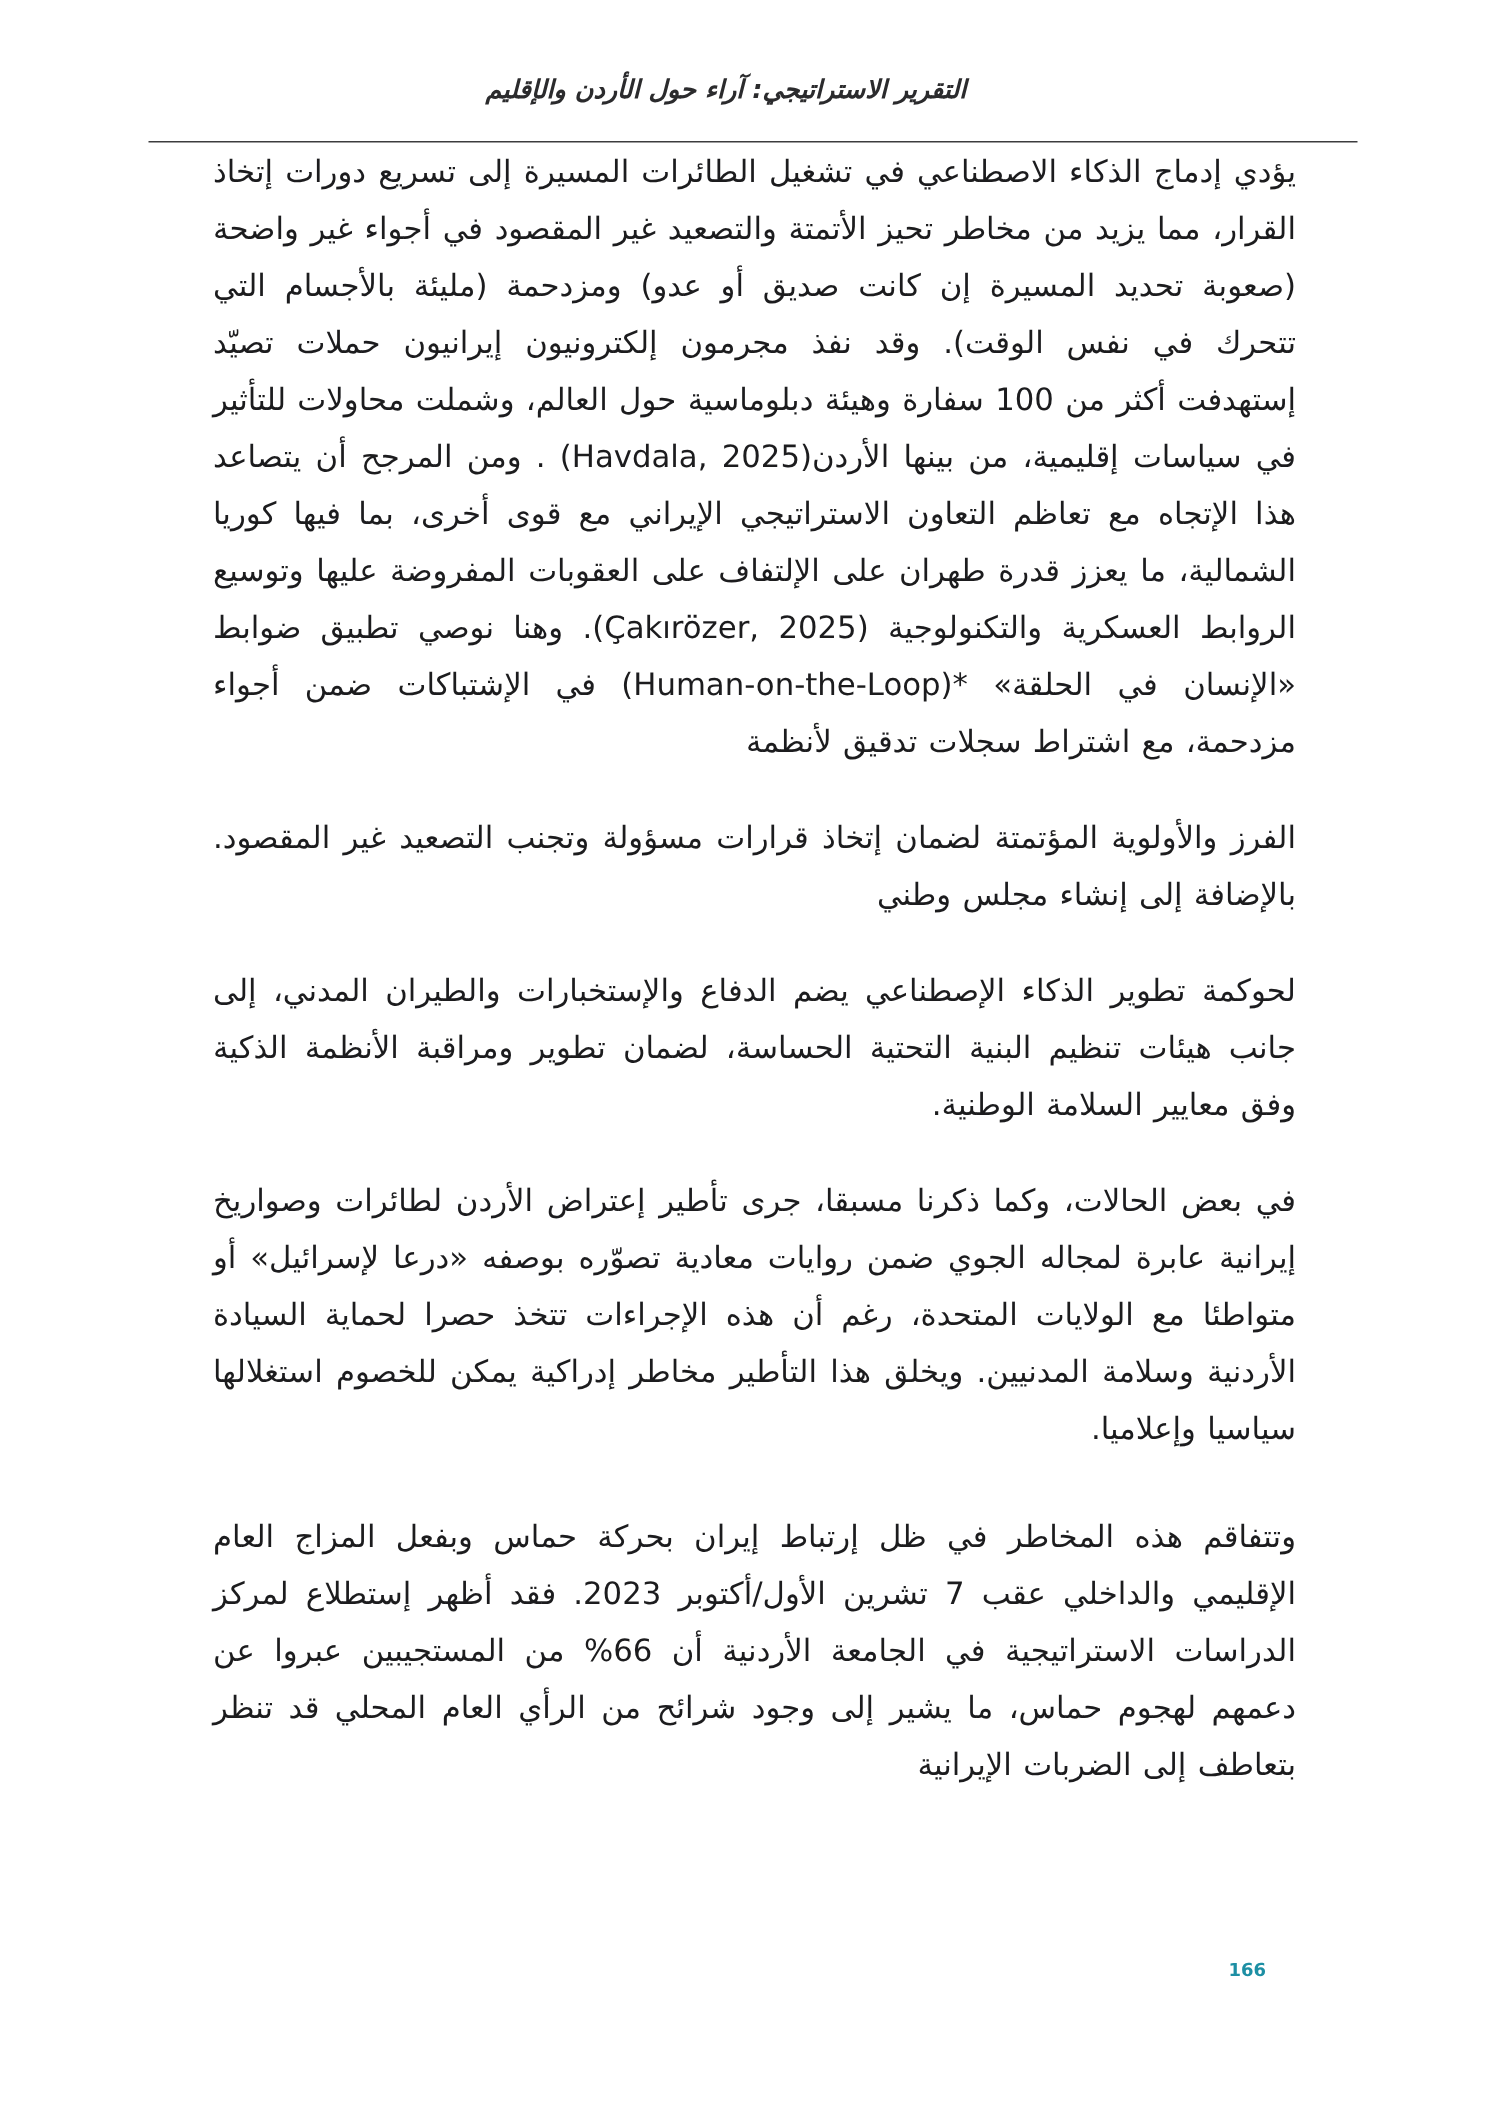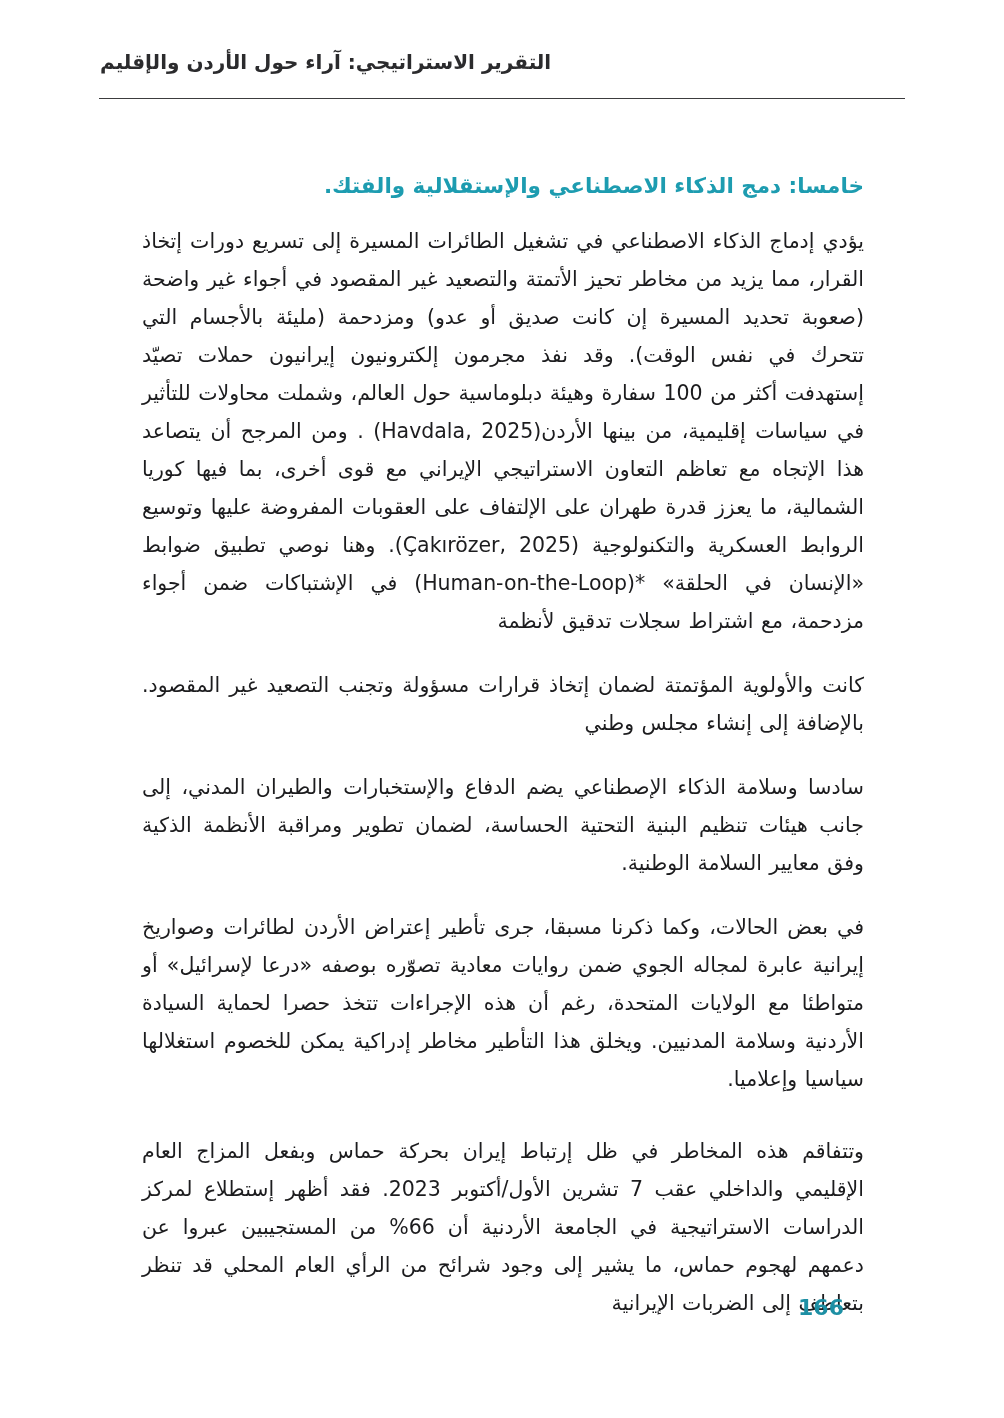--- a/index.html
+++ b/index.html
@@ -15,25 +15,26 @@
     position: relative;
     width: 100%;
     height: 100%;
     padding-top: 50px;
     direction: rtl;
   }
   .page-header {
     padding: 0 136px 0 100px;
   }
   .header-text {
-    font-size: 20px;
+    font-size: 17px;
     font-weight: bold;
-    text-align: left;
+    text-align: center;
     color: #2b2b2d;
     letter-spacing: 0.2px;
+    font-style: italic;
   }
   .header-rule {
     border: none;
     border-top: 1.7px solid #3c3c3e;
     margin: 24px 99px 0 99px;
   }
   .content {
     padding: 0 140px 0 142px;
   }
   .section-heading {
@@ -49,45 +50,44 @@
     line-height: 38px;
     text-align: justify;
     margin-bottom: 26px;
     word-spacing: 1px;
   }
   .para-gap-top { margin-top: 34px; }
   .page-number {
     position: absolute;
     bottom: 98px;
     right: 160px;
-    font-size: 22px;
+    font-size: 12px;
     font-weight: bold;
     color: #1d8fa4;
     direction: ltr;
   }
 </style>
 </head>
 <body>
 
 <div class="page">
 
   <header class="page-header">
     <div class="header-text">التقرير الاستراتيجي: آراء حول الأردن والإقليم</div>
   </header>
   <hr class="header-rule">
 
   <main class="content">
 
-    <h2 class="section-heading heading-first">خامسا: دمج الذكاء الاصطناعي والإستقلالية والفتك.</h2>
 
     <p>يؤدي إدماج الذكاء الاصطناعي في تشغيل الطائرات المسيرة إلى تسريع دورات إتخاذ القرار، مما يزيد من مخاطر تحيز الأتمتة والتصعيد غير المقصود في أجواء غير واضحة (صعوبة تحديد المسيرة إن كانت صديق أو عدو) ومزدحمة (مليئة بالأجسام التي تتحرك في نفس الوقت). وقد نفذ مجرمون إلكترونيون إيرانيون حملات تصيّد إستهدفت أكثر من 100 سفارة وهيئة دبلوماسية حول العالم، وشملت محاولات للتأثير في سياسات إقليمية، من بينها الأردن(Havdala, 2025) . ومن المرجح أن يتصاعد هذا الإتجاه مع تعاظم التعاون الاستراتيجي الإيراني مع قوى أخرى، بما فيها كوريا الشمالية، ما يعزز قدرة طهران على الإلتفاف على العقوبات المفروضة عليها وتوسيع الروابط العسكرية والتكنولوجية (Çakırözer, 2025). وهنا نوصي تطبيق ضوابط «الإنسان في الحلقة» *(Human-on-the-Loop) في الإشتباكات ضمن أجواء مزدحمة، مع اشتراط سجلات تدقيق لأنظمة</p>
 
-    <p>كانت والأولوية المؤتمتة لضمان إتخاذ قرارات مسؤولة وتجنب التصعيد غير المقصود. بالإضافة إلى إنشاء مجلس وطني</p>
+    <p>الفرز والأولوية المؤتمتة لضمان إتخاذ قرارات مسؤولة وتجنب التصعيد غير المقصود. بالإضافة إلى إنشاء مجلس وطني</p>
 
-    <p>سادسا وسلامة الذكاء الإصطناعي يضم الدفاع والإستخبارات والطيران المدني، إلى جانب هيئات تنظيم البنية التحتية الحساسة، لضمان تطوير ومراقبة الأنظمة الذكية وفق معايير السلامة الوطنية.</p>
+    <p>لحوكمة تطوير الذكاء الإصطناعي يضم الدفاع والإستخبارات والطيران المدني، إلى جانب هيئات تنظيم البنية التحتية الحساسة، لضمان تطوير ومراقبة الأنظمة الذكية وفق معايير السلامة الوطنية.</p>
 
 
     <p>في بعض الحالات، وكما ذكرنا مسبقا، جرى تأطير إعتراض الأردن لطائرات وصواريخ إيرانية عابرة لمجاله الجوي ضمن روايات معادية تصوّره بوصفه «درعا لإسرائيل» أو متواطئا مع الولايات المتحدة، رغم أن هذه الإجراءات تتخذ حصرا لحماية السيادة الأردنية وسلامة المدنيين. ويخلق هذا التأطير مخاطر إدراكية يمكن للخصوم استغلالها سياسيا وإعلاميا.</p>
 
     <p class="para-gap-top">وتتفاقم هذه المخاطر في ظل إرتباط إيران بحركة حماس وبفعل المزاج العام الإقليمي والداخلي عقب 7 تشرين الأول/أكتوبر 2023. فقد أظهر إستطلاع لمركز الدراسات الاستراتيجية في الجامعة الأردنية أن 66% من المستجيبين عبروا عن دعمهم لهجوم حماس، ما يشير إلى وجود شرائح من الرأي العام المحلي قد تنظر بتعاطف إلى الضربات الإيرانية</p>
 
   </main>
 
   <div class="page-number">166</div>
 

